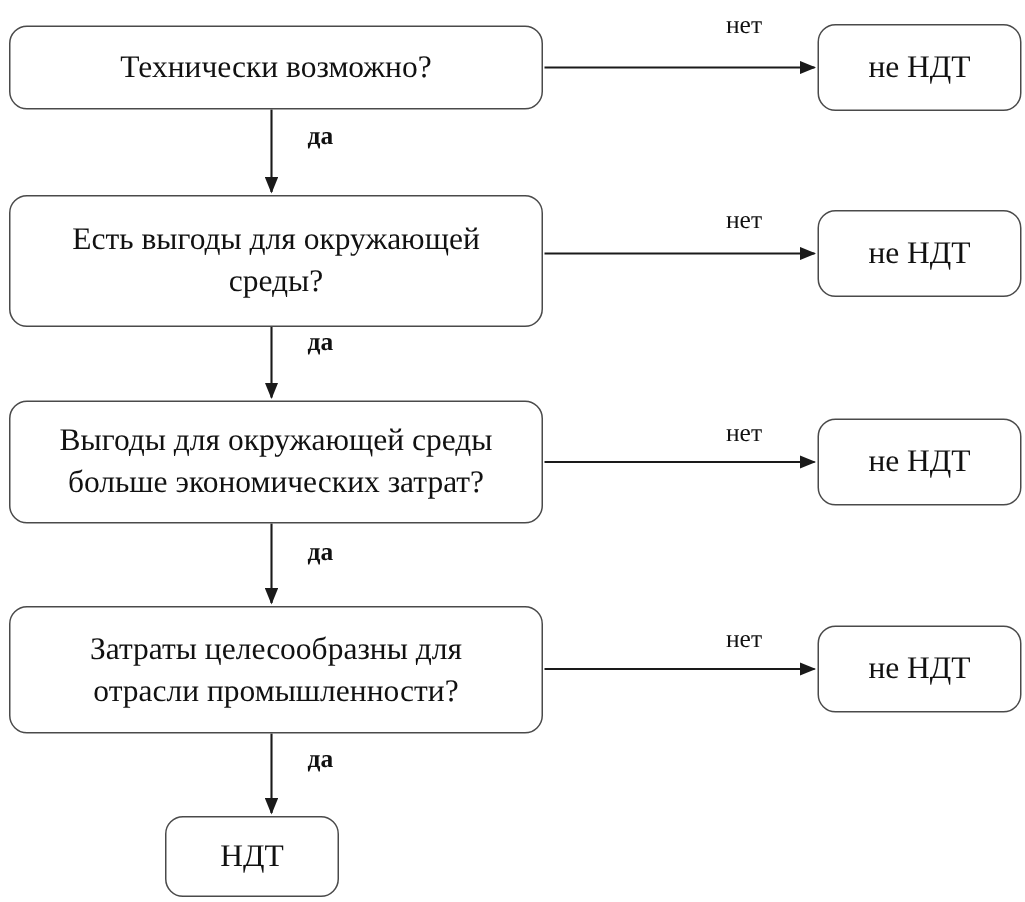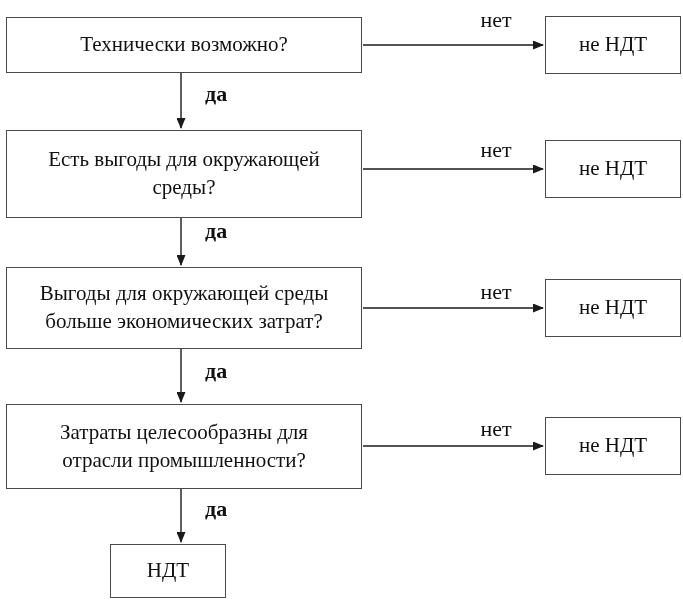--- a/index.html
+++ b/index.html
@@ -19,21 +19,21 @@
     position: absolute;
     left: 0; top: 0;
     width: 683px; height: 601px;
     pointer-events: none;
   }
   .arrows line { stroke: var(--arrow, #1a1a1a); stroke-width: 1.4; }
   .arrowhead-path { fill: var(--arrow, #1a1a1a); }
   .node {
     position: absolute;
     border: 1.6px solid var(--box-border, #4a4a4a);
-    border-radius: 0;
+    border-radius: 12px;
     background: var(--background, #ffffff);
     display: flex;
     align-items: center;
     justify-content: center;
     text-align: center;
     font-size: 21px;
     line-height: 1.32;
     padding: 2px 10px;
   }
   .node .node-label { white-space: pre-line; }
@@ -47,21 +47,21 @@
   .nbox { left: 545px; width: 136px; height: 58px; align-items: center; }
   #n1 { top: 16px; }
   #n2 { top: 140px; }
   #n3 { top: 279px; }
   #n4 { top: 417px; }
   
   #bat { left: 110px; width: 116px; top: 544px; height: 54px; }
   
   .edge-label {
     position: absolute;
-    font-size: 22px;
+    font-size: 17px;
     line-height: 1.1;
   }
   .yes-label { left: 205px; font-weight: bold; }
   #yes1 { top: 82px; }
   #yes2 { top: 219px; }
   #yes3 { top: 359px; }
   #yes4 { top: 497px; }
   .no-label { left: 468px; width: 56px; text-align: center; }
   #no1 { top: 8px; }
   #no2 { top: 138px; }

